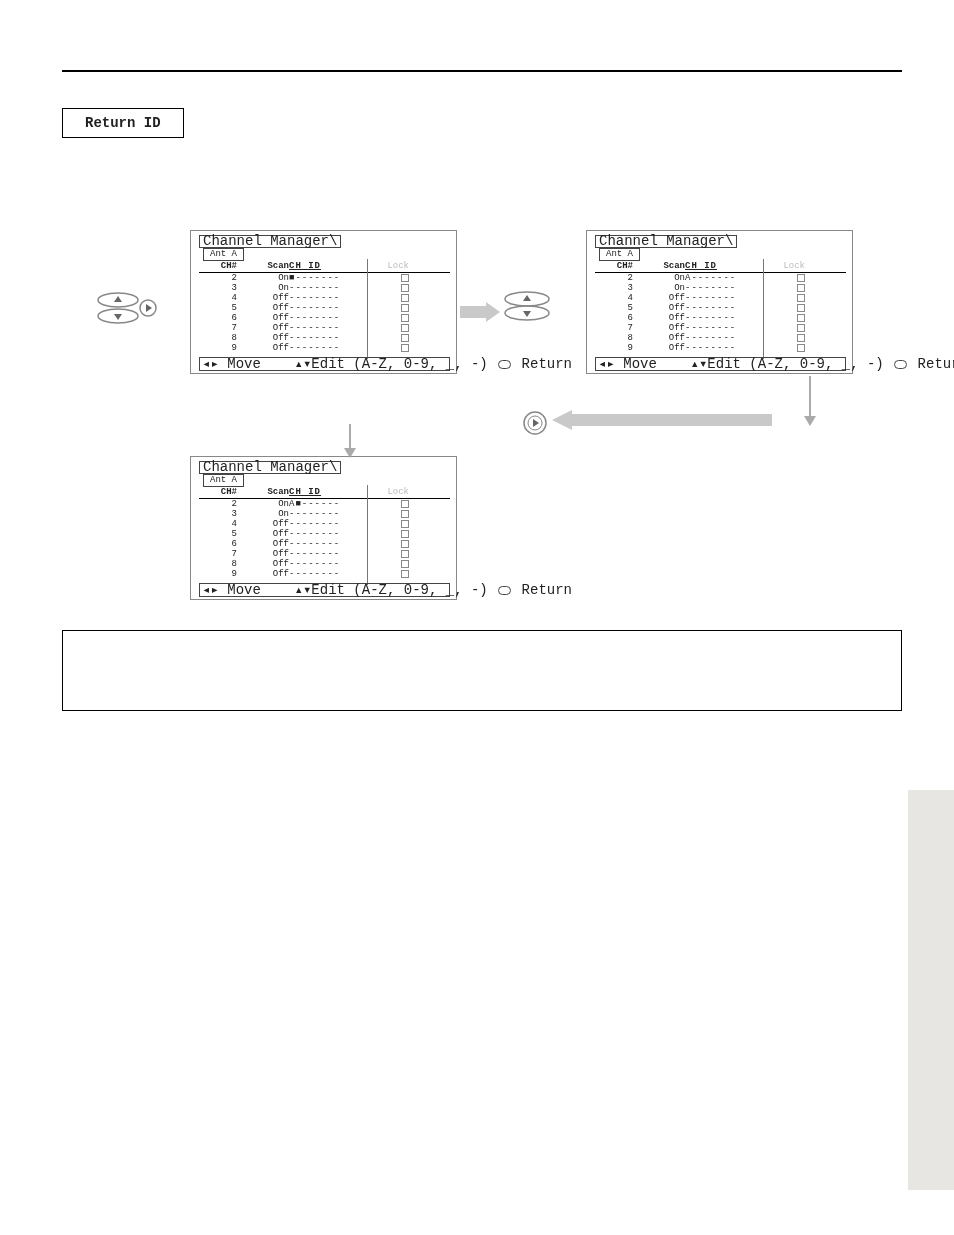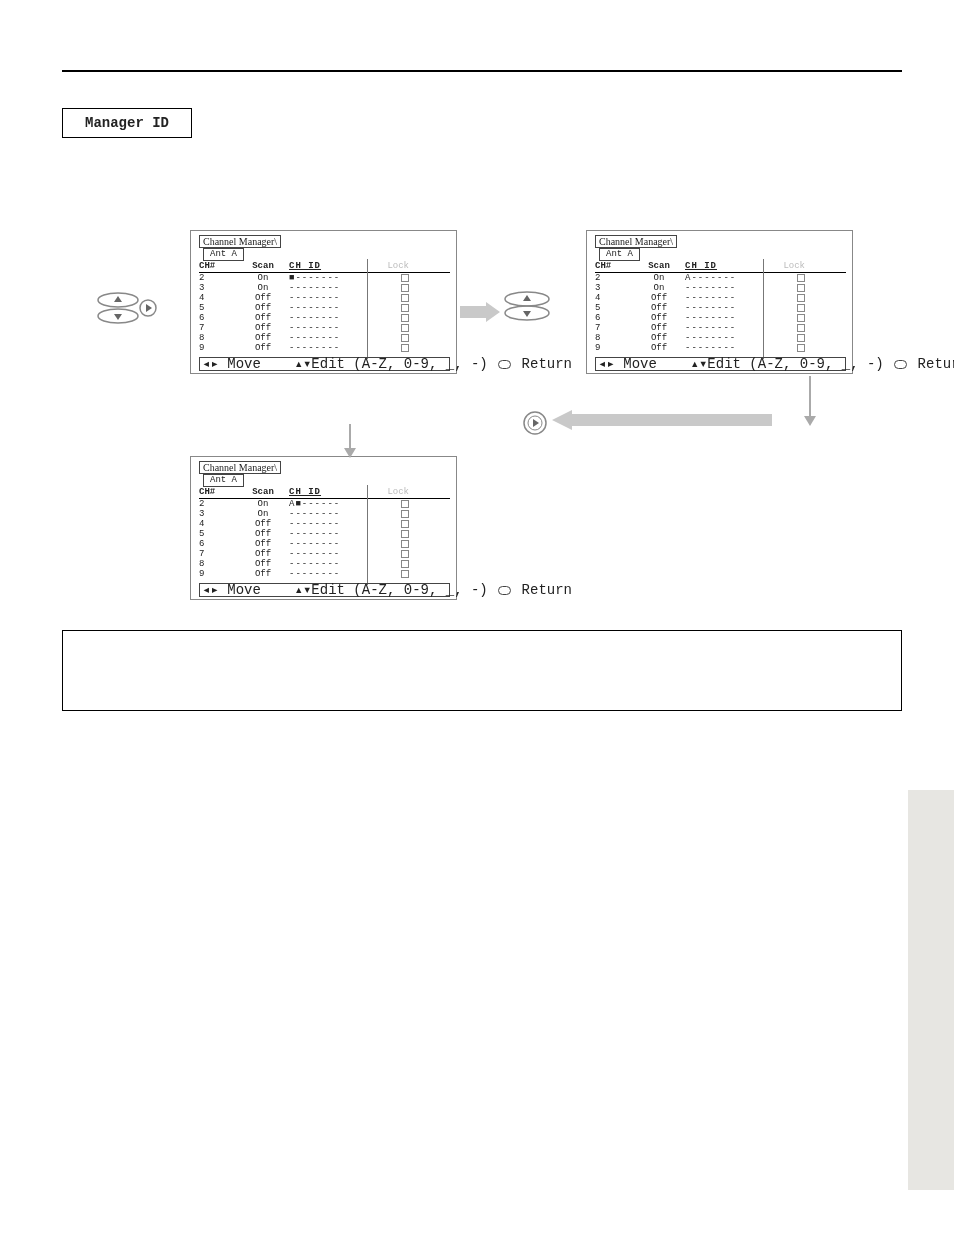--- a/index.html
+++ b/index.html
@@ -53,22 +53,22 @@
   }
 
   .panel1 { left: 190px; top: 230px; }
   .panel2 { left: 586px; top: 230px; }
   .panel3 { left: 190px; top: 456px; }
 
   
   .cm-title {
     position: absolute;
     left: 8px; top: 4px;
-    font-family: Liberation Serif, serif;
-    font-size: 10px;
+    font-family: Liberation Mono, monospace;
+    font-size: 14px;
     background: #fff;
     border: 1px solid #444;
     padding: 0 3px 0 3px;
     line-height: 11px;
   }
   .cm-title::after {
     content: "";
     position: absolute;
     right: -6px;
     top: 0;
@@ -103,22 +103,22 @@
     font-weight: bold;
     border-bottom: 1px solid #000;
     padding-bottom: 1px;
   }
   .tbl-head .lock-hd { color: #bbb; font-weight: normal; }
   .trow {
     display: flex;
     line-height: 10px;
     height: 10px;
   }
-  .c-ch   { width: 38px; text-align: left; }
-  .c-scan { width: 52px; text-align: center; }
+  .c-ch   { width: 38px; text-align: right; }
+  .c-scan { width: 52px; text-align: right; }
   .c-chid { width: 80px; text-align: left; letter-spacing: 1px; }
   .c-lock { width: 40px; text-align: right; color: #bbb; }
   .lock-box {
     display: inline-block;
     width: 6px; height: 6px;
     border: 1px solid #888;
     vertical-align: middle;
   }
   .vbar {
     position: absolute;
@@ -234,21 +234,21 @@
     color: transparent;
     line-height: 1.35;
   }
 </style>
 </head>
 <body>
 
 <div class="top-rule"></div>
 
 <div class="channel-id-box">
-  <span>Manager ID</span>
+  <span>Return ID</span>
 </div>
 
 <div class="intro-text hidden-instr" style="top:160px">
   <p></p>
   <p></p>
 </div>
 
 <div class="panel panel1">
   <div class="cm-title">Channel Manager\</div>
   <div class="ant-title">Ant A</div>

